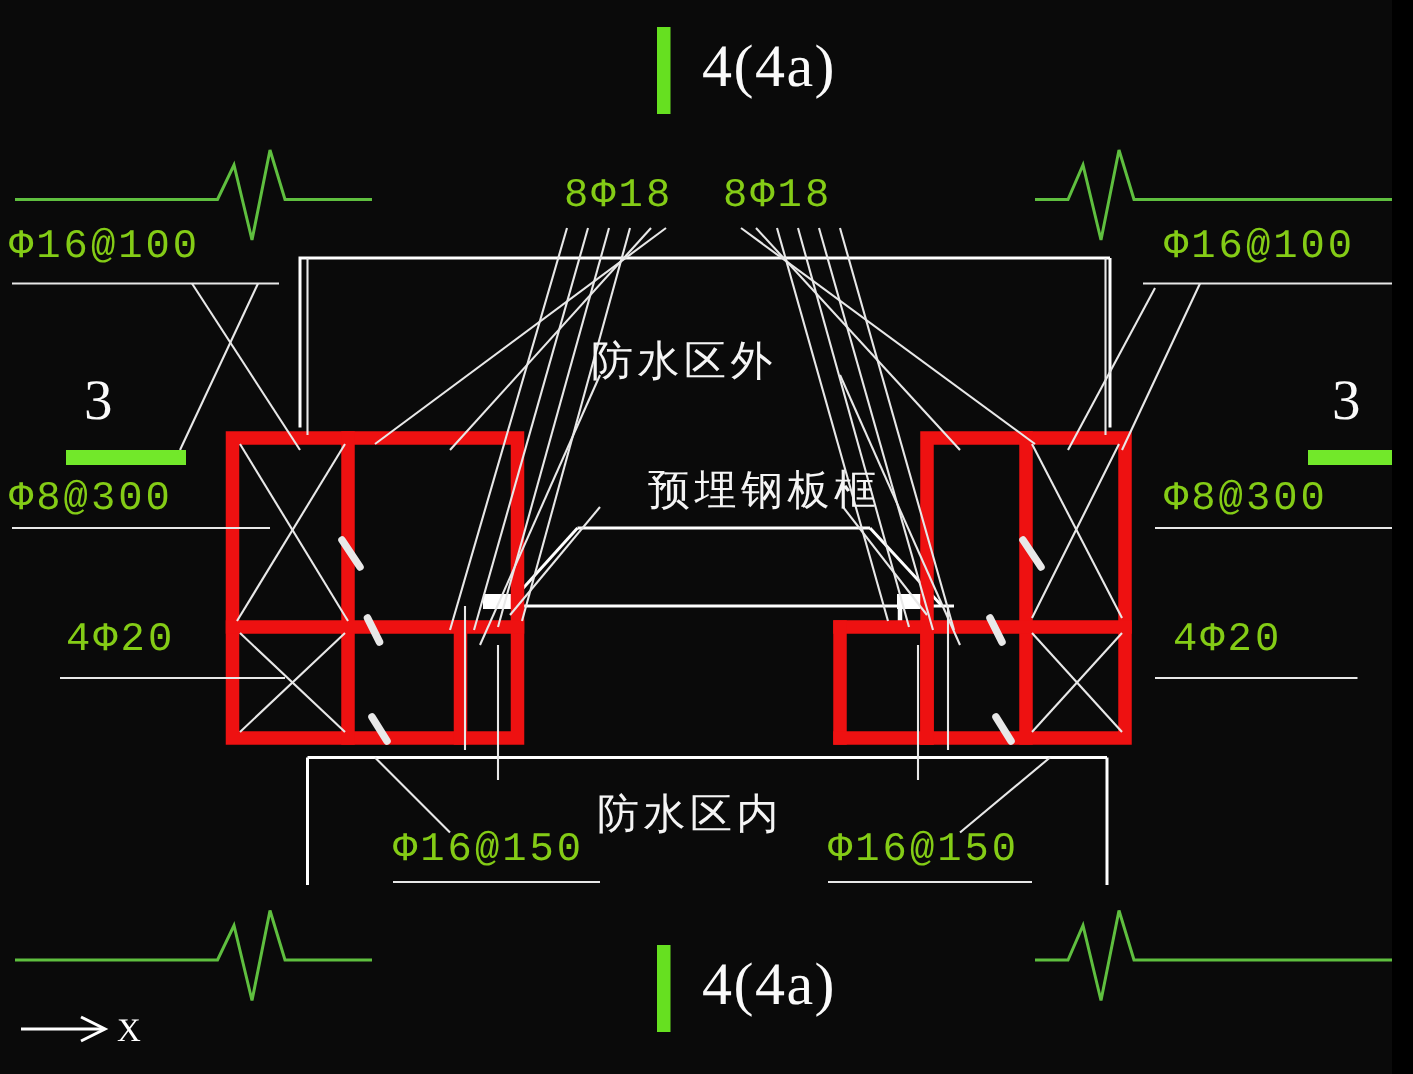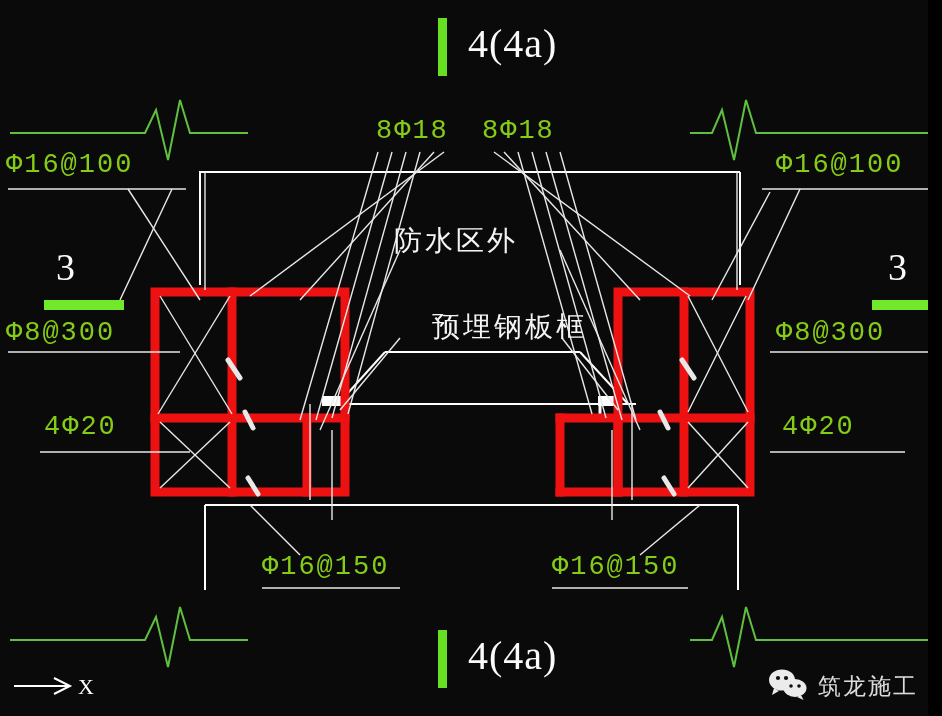--- a/index.html
+++ b/index.html
@@ -244,32 +244,18 @@
   <div class="lbl lbl-cad" style="left:776px; top:318px;">Φ8@300</div>
 
   <div class="lbl lbl-cad" style="left:44px; top:412px;">4Φ20</div>
   <div class="lbl lbl-cad" style="left:782px; top:412px;">4Φ20</div>
 
   <div class="lbl lbl-cad" style="left:262px; top:552px;">Φ16@150</div>
   <div class="lbl lbl-cad" style="left:552px; top:552px;">Φ16@150</div>
 
   <div class="lbl lbl-cn" style="left:394px; top:222px;">防水区外</div>
   <div class="lbl lbl-cn" style="left:392px; top:308px;margin-left:40px;">预埋钢板框</div>
+  <div class="lbl lbl-cn" style="left:398px; top:524px;">防水区内</div>
 
   <div class="lbl lbl-axis" style="left:78px; top:674px;">X</div>
 
-  <div id="watermark">
-    <span class="wm-icon">
-      <svg width="40" height="32" viewBox="0 0 40 32" fill="#ffffff">
-        <ellipse cx="14" cy="12" rx="13" ry="10.5"></ellipse>
-        <path d="M 6 20 L 4 27 L 11 23 Z"></path>
-        <ellipse cx="27" cy="20" rx="11.5" ry="9" fill="#ffffff"></ellipse>
-        <path d="M 33 27 L 35.5 32 L 29 29 Z" fill="#ffffff"></path>
-        <circle cx="10" cy="10" r="2.1" fill="#111111"></circle>
-        <circle cx="18" cy="10" r="2.1" fill="#111111"></circle>
-        <circle cx="23" cy="18" r="1.8" fill="#111111"></circle>
-        <circle cx="31" cy="18" r="1.8" fill="#111111"></circle>
-      </svg>
-    </span>
-    <span class="wm-text">筑龙施工</span>
-  </div>
 
 </div>
 
 </body></html>

